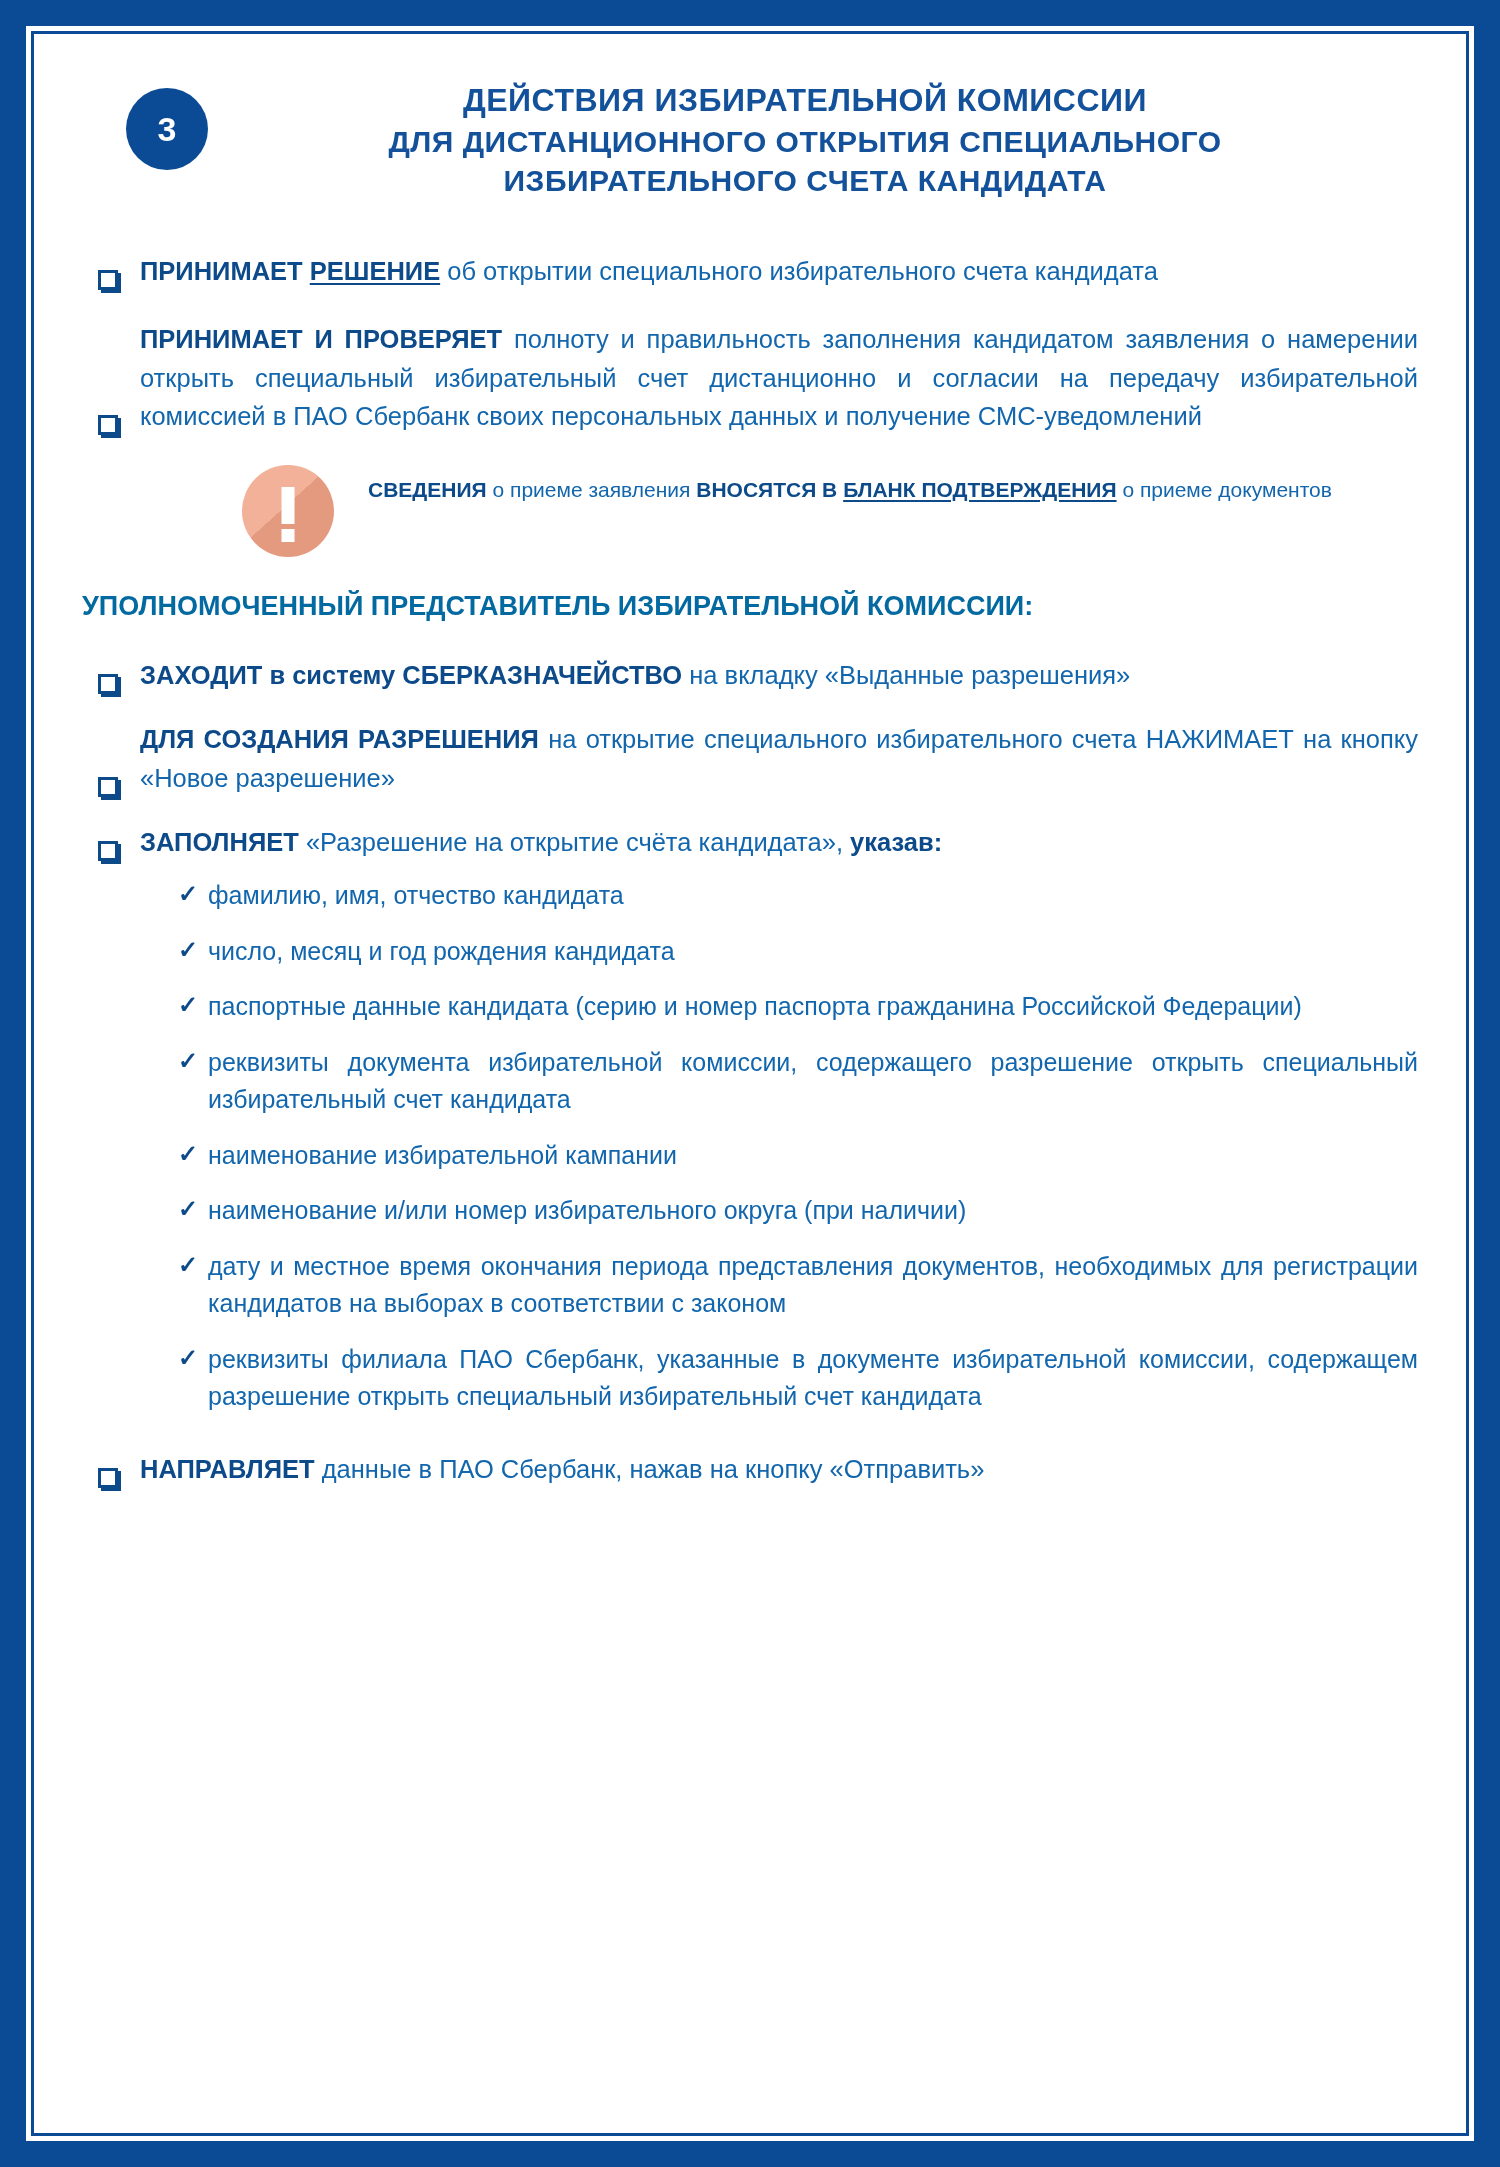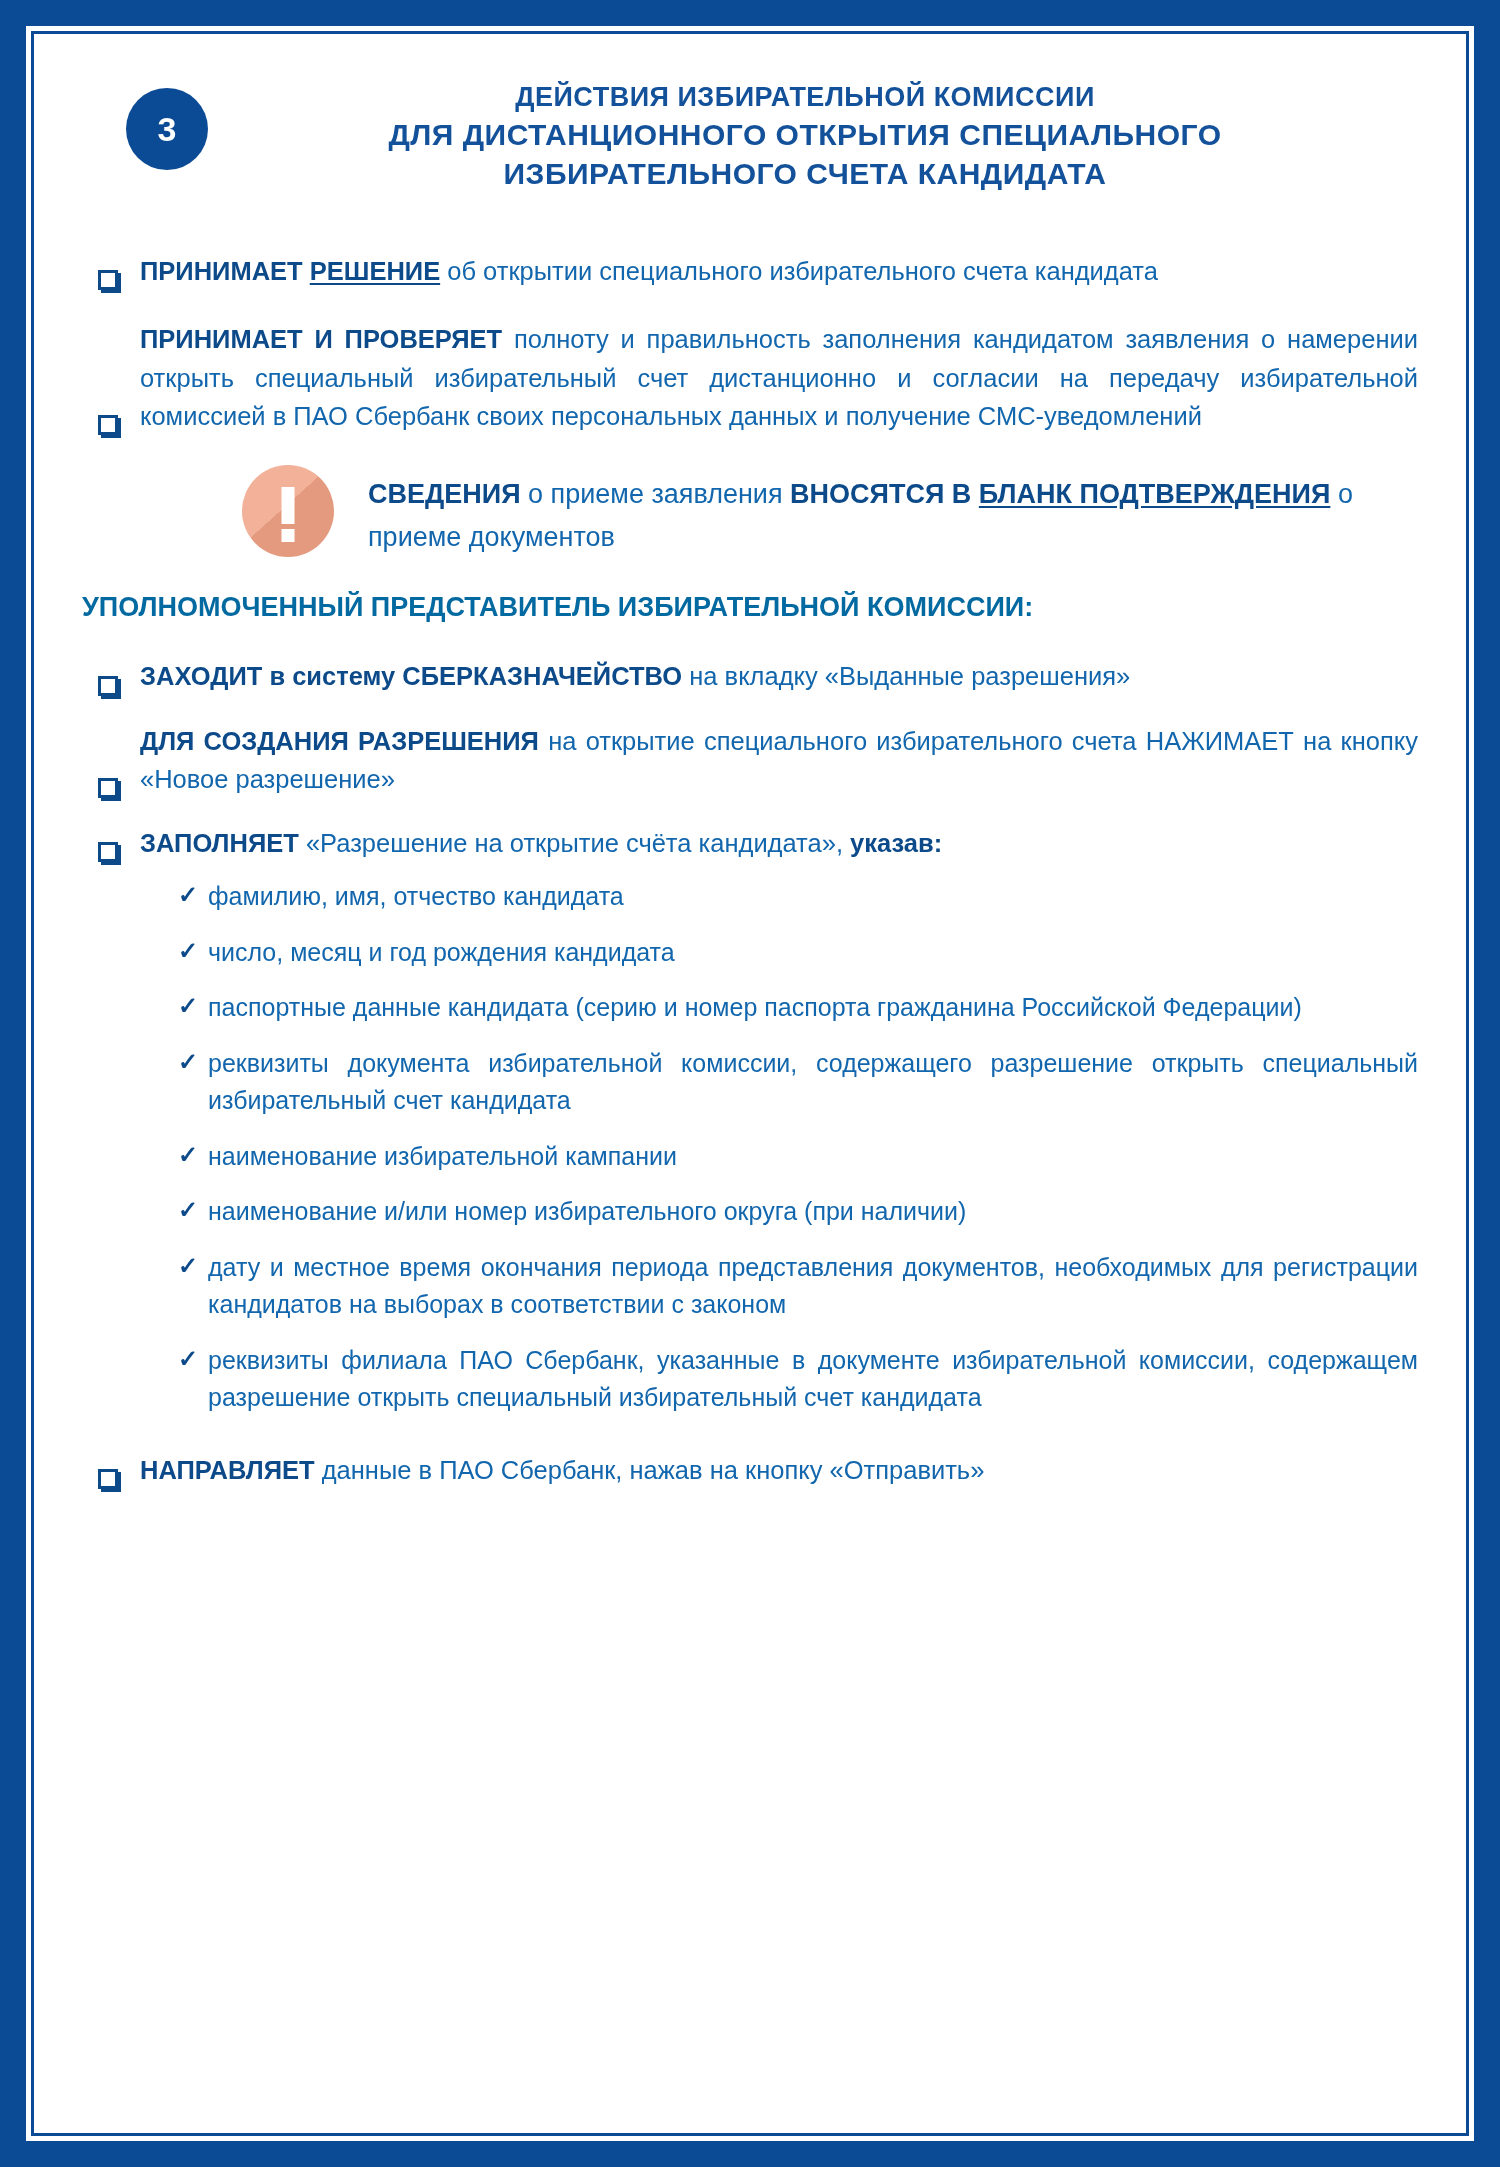--- a/index.html
+++ b/index.html
@@ -64,21 +64,21 @@
     text-align: center;
     padding: 0 40px 0 150px;
   }
   .title-line {
     color: #13519a;
     font-weight: 700;
     letter-spacing: 0.5px;
     line-height: 1.30;
     white-space: nowrap;
   }
-  .title-line.l1 { font-size: 27px; }
+  .title-line.l1 { font-size: 32px; }
   .title-line.l2 { font-size: 30px; }
   .title-line.l3 { font-size: 30px; }
 
   
   .t-bold   { color: #0d4a8a; font-weight: 700; }
   .t-reg    { color: #1266ad; font-weight: 400; }
   .t-ul     { text-decoration: underline; text-underline-offset: 3px; }
 
   
   .blocks { margin-top: 22px; }
@@ -145,21 +145,21 @@
     position: absolute;
     left: 50%;
     top: 64px;
     transform: translateX(-50%);
     width: 13px;
     height: 13px;
     background: #ffffff;
   }
   .callout-text {
     flex: 1 1 auto;
-    font-size: 27px;
+    font-size: 21px;
     line-height: 1.58;
     padding-top: 8px;
   }
 
   
   .section-heading {
     color: #0369a1;
     font-weight: 700;
     font-size: 27px;
     letter-spacing: 0px;

